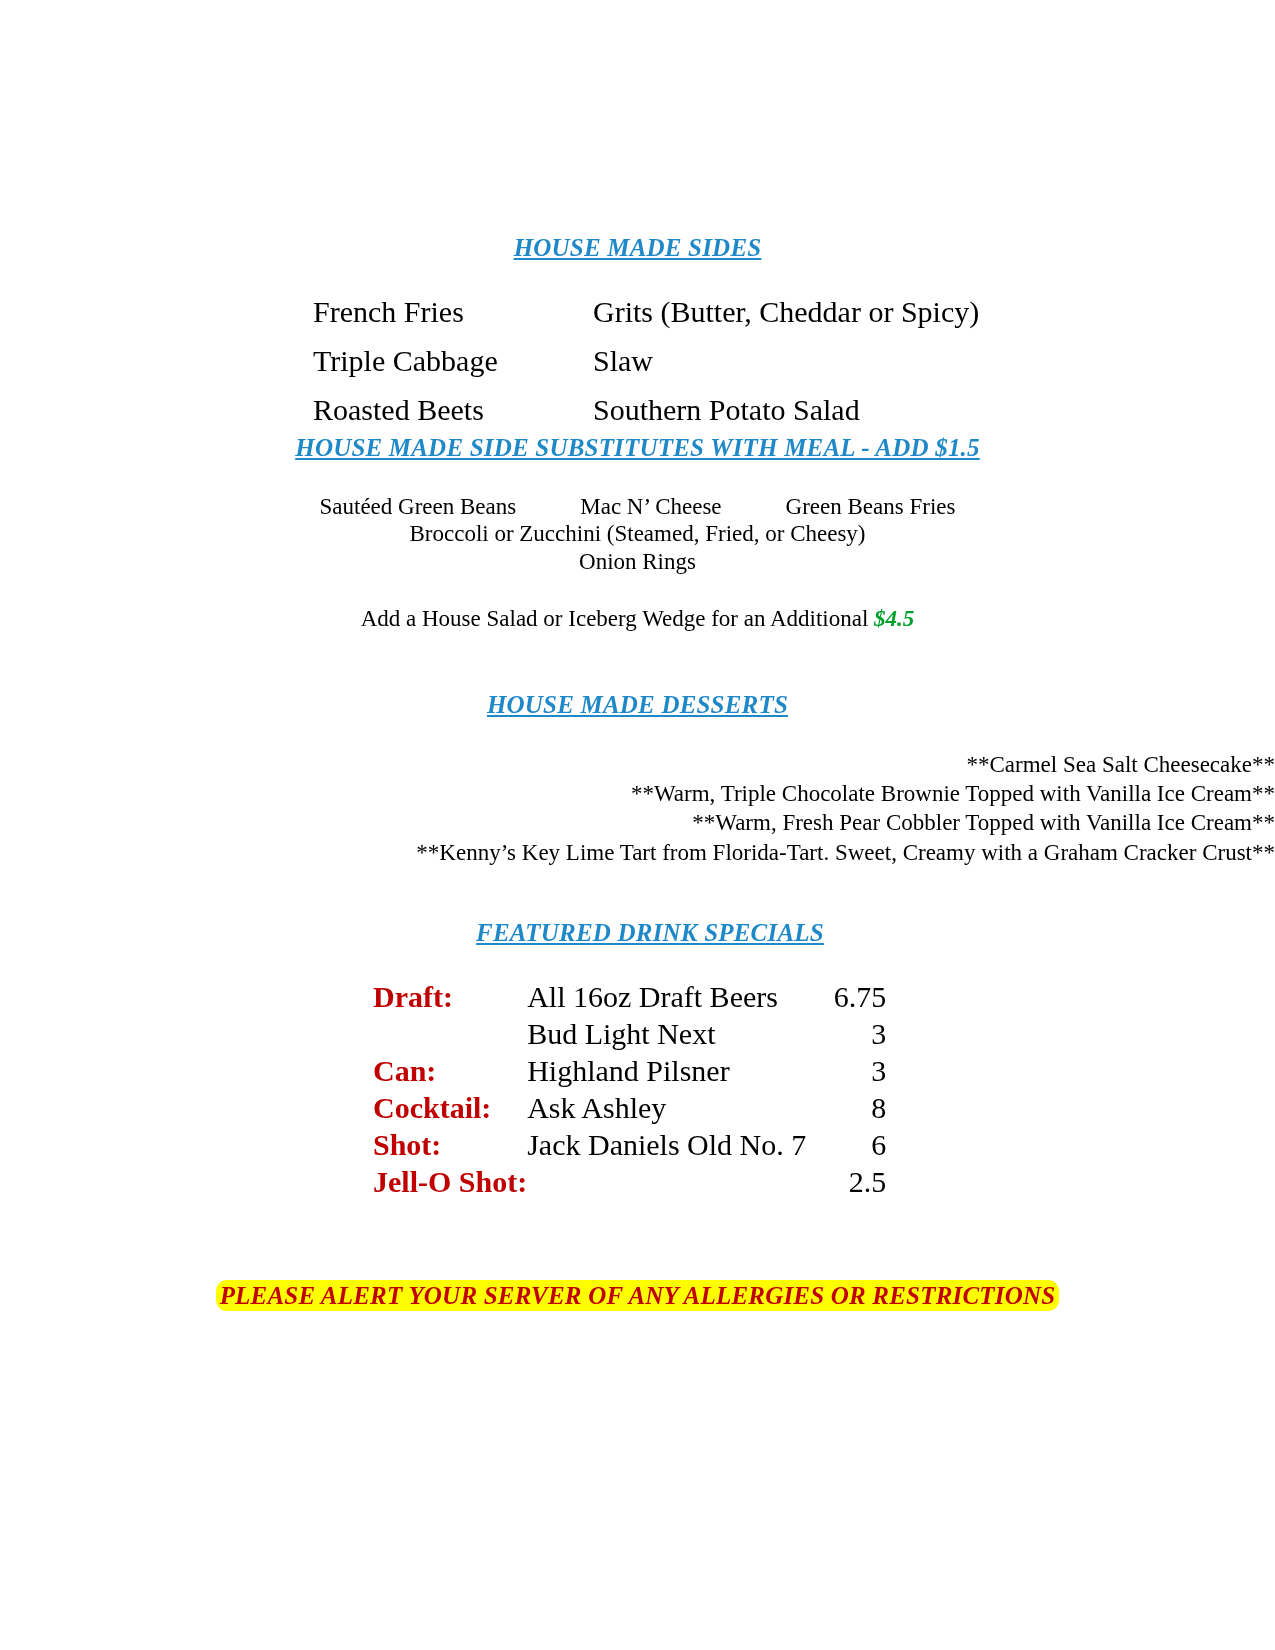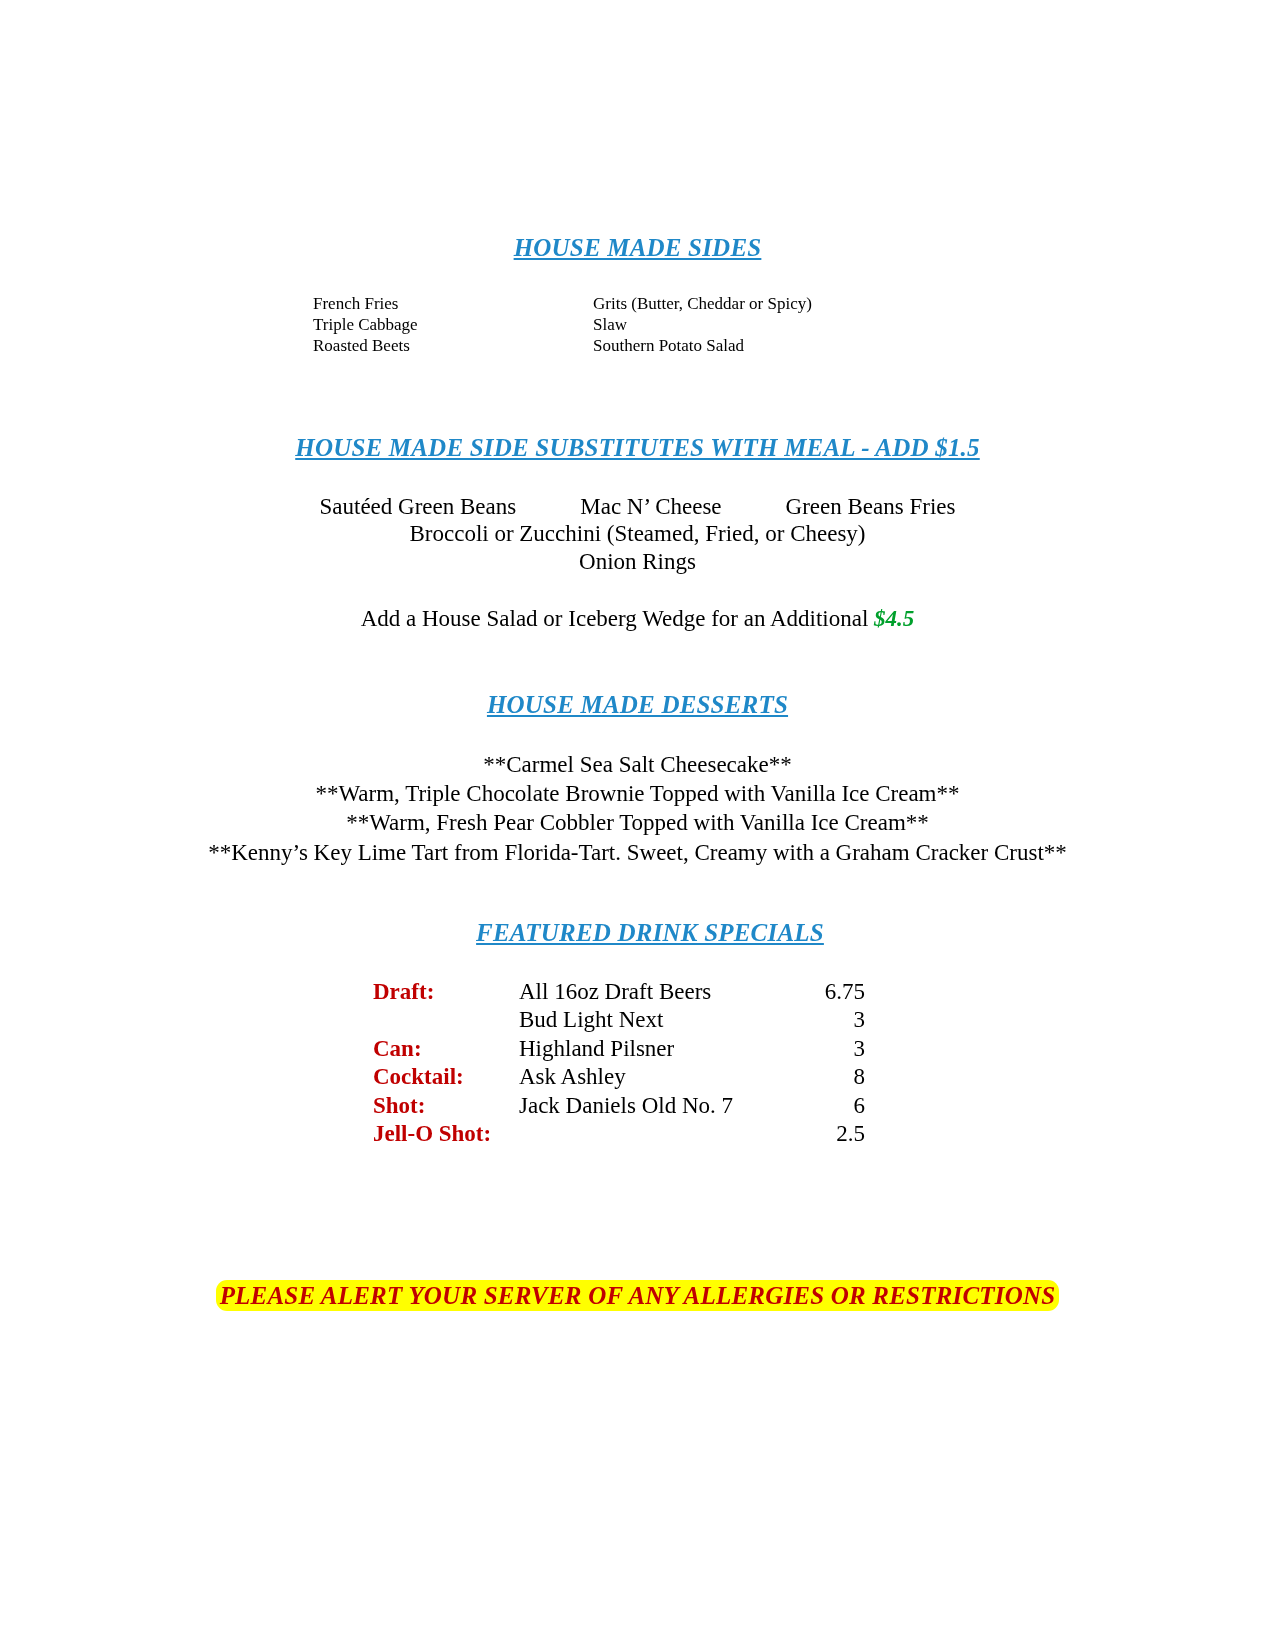--- a/index.html
+++ b/index.html
@@ -43,22 +43,22 @@
     left: 0; right: 0;
     top: 234px;
   }
   #sides-grid {
     position: absolute;
     left: 313px;
     top: 293px;
     width: 640px;
     display: grid;
     grid-template-columns: 280px auto;
-    row-gap: 0px;
-    font-size: 17px;
+    row-gap: 12px;
+    font-size: 30px;
     line-height: 1.24;
   }
   #sides-grid div {
     white-space: nowrap;
   }
 
   
   #subs-heading {
     position: absolute;
     left: 0; right: 0;
@@ -95,34 +95,35 @@
     left: 0; right: 0;
     top: 691px;
   }
   #desserts-lines {
     position: absolute;
     left: 0; right: 0;
     top: 750px;
   }
   #desserts-lines .body-line {
     line-height: 1.27;
+    text-align: right;
   }
 
   
   #drinks-heading {
     position: absolute;
     left: 0; right: 8px;
     top: 919px;
     margin-left: 33px;
   }
   #drinks-table {
     position: absolute;
     left: 373px;
     top: 978px;
-    font-size: 23px;
+    font-size: 30px;
     border-collapse: collapse;
   }
   #drinks-table td {
     padding: 0;
     line-height: 1.235;
     vertical-align: top;
     white-space: nowrap;
   }
   #drinks-table td.cat {
     color: #C00000;

